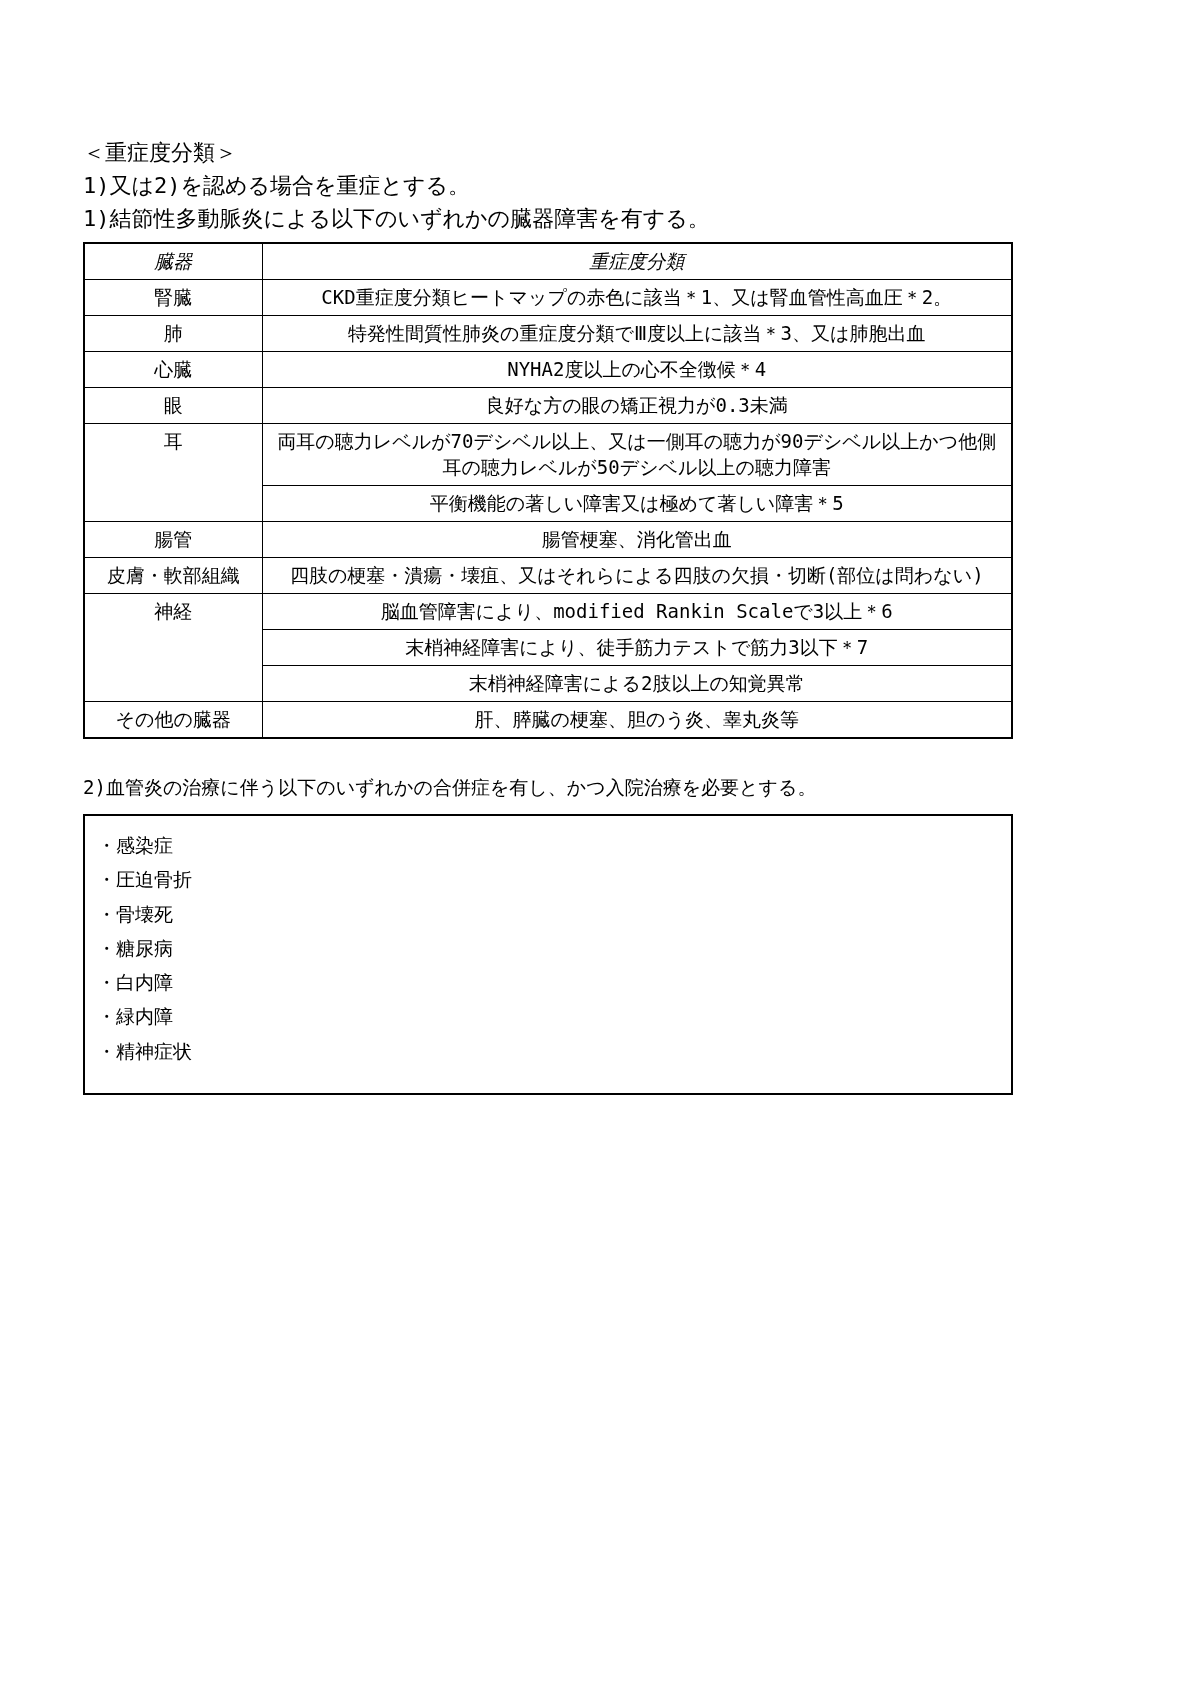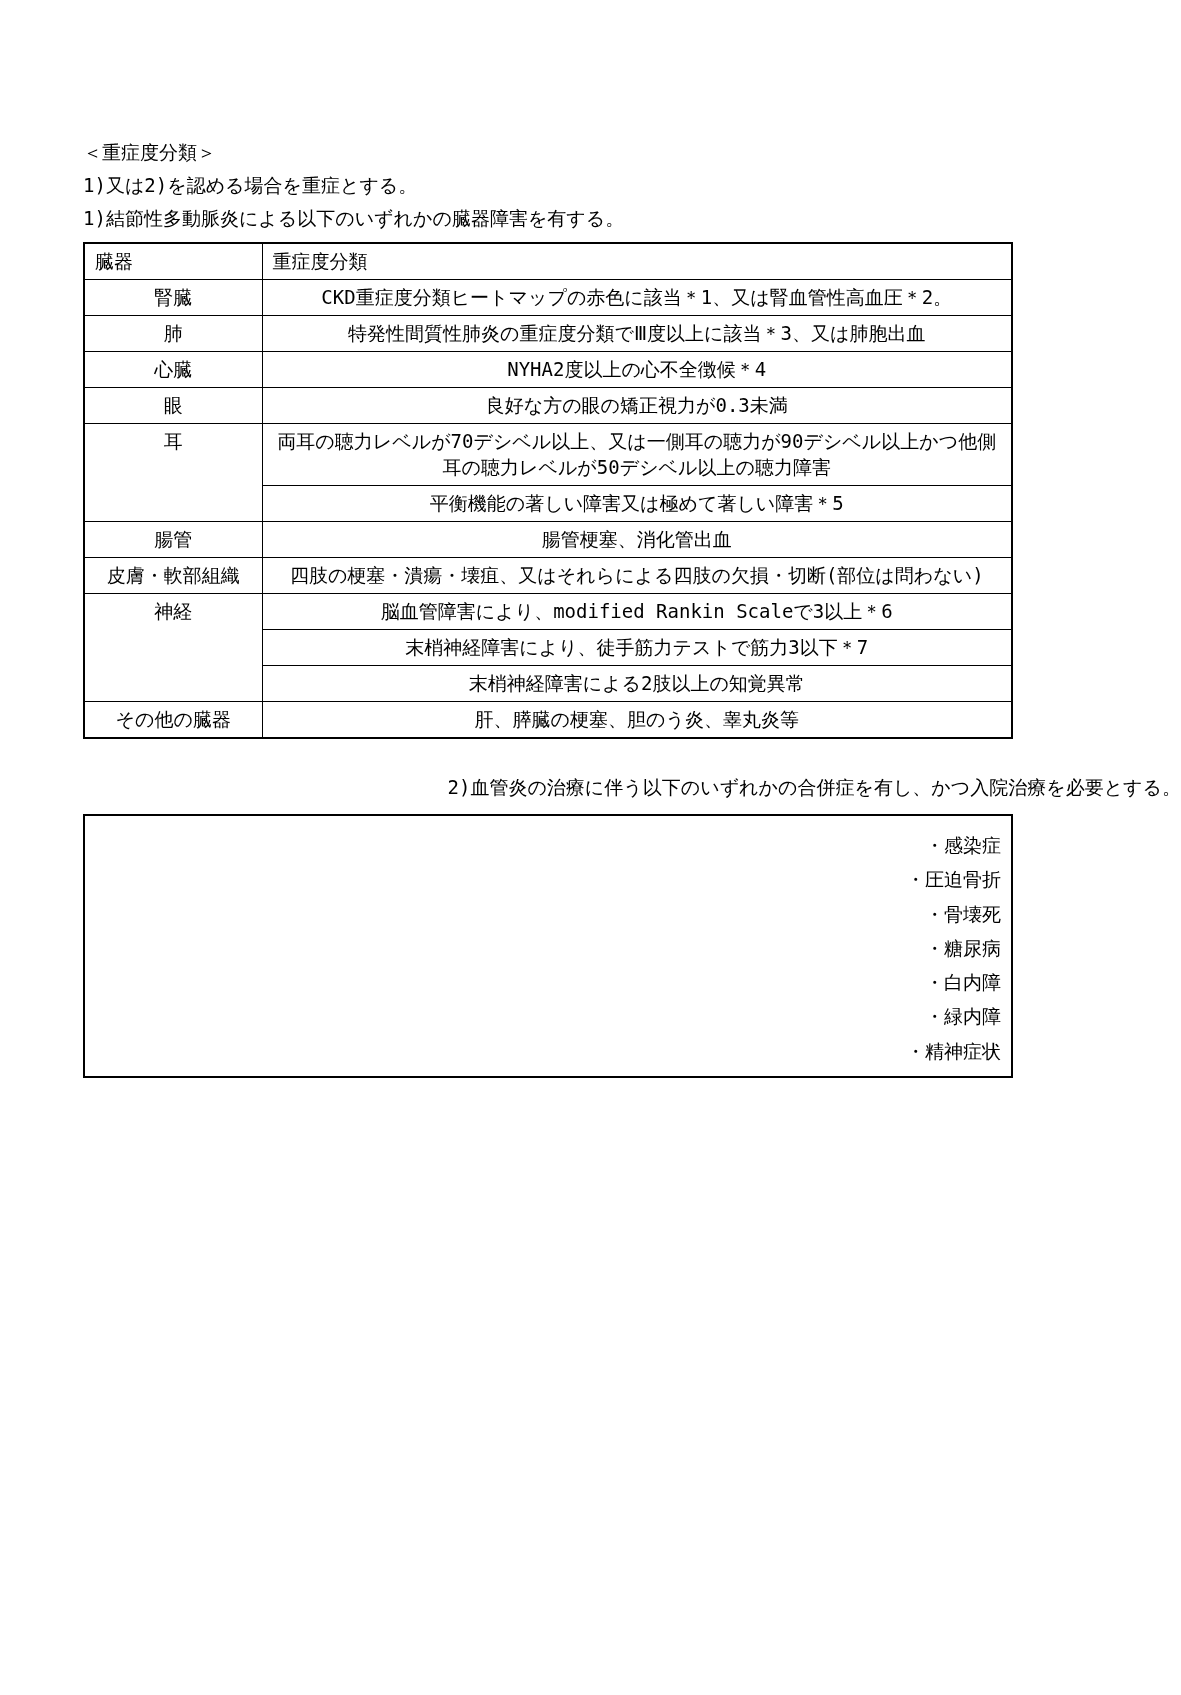--- a/index.html
+++ b/index.html
@@ -13,21 +13,21 @@
     position: relative;
     width: 1181px;
     height: 1695px;
     background: #ffffff;
     box-sizing: border-box;
     padding: 136px 0 0 83px;
     overflow: hidden;
   }
   .intro-line {
     margin: 0;
-    font-size: 19px;
+    font-size: 22px;
     line-height: 33px;
     white-space: nowrap;
   }
   table.organ-table {
     border-collapse: collapse;
     border: 2px solid #000;
     width: 930px;
     margin-top: 7px;
     table-layout: fixed;
   }
@@ -37,37 +37,36 @@
     border: 1px solid #000;
     font-size: 19px;
     font-weight: normal;
     line-height: 26px;
     padding: 4px 10px 5px 10px;
     vertical-align: top;
     text-align: center;
     word-break: break-all;
   }
   table.organ-table thead th {
-    text-align: left;
+    text-align: center;
+    font-style: italic;
   }
   .section2-heading {
     margin: 0;
     margin-top: 32px;
     font-size: 19px;
     line-height: 33px;
     white-space: nowrap;
-    text-align: right;
   }
   .complication-box {
     border: 2px solid #000;
     width: 930px;
     box-sizing: border-box;
     margin-top: 10px;
-    padding: 12px 10px 8px 12px;
-    text-align: right;
+    padding: 12px 10px 25px 12px;
   }
   .complication-box .list-item {
     font-size: 19px;
     line-height: 34.3px;
     white-space: nowrap;
   }
 </style>
 </head>
 <body>
 

